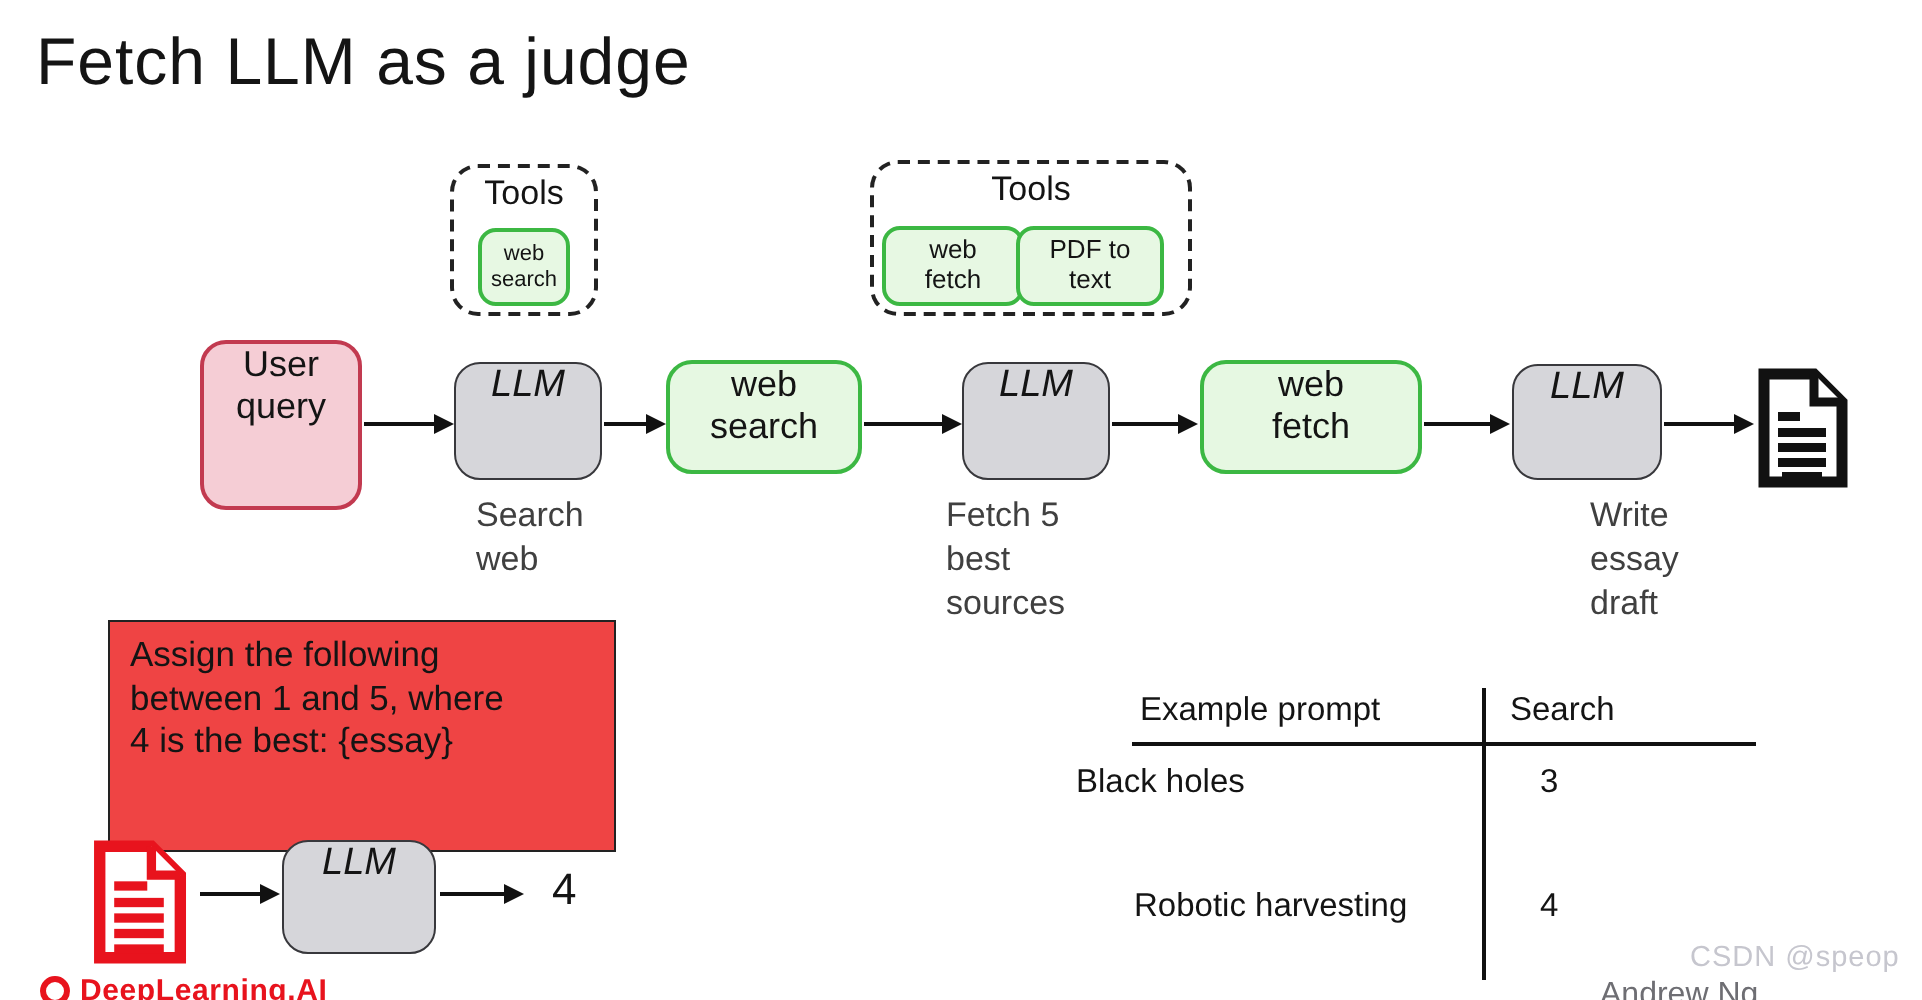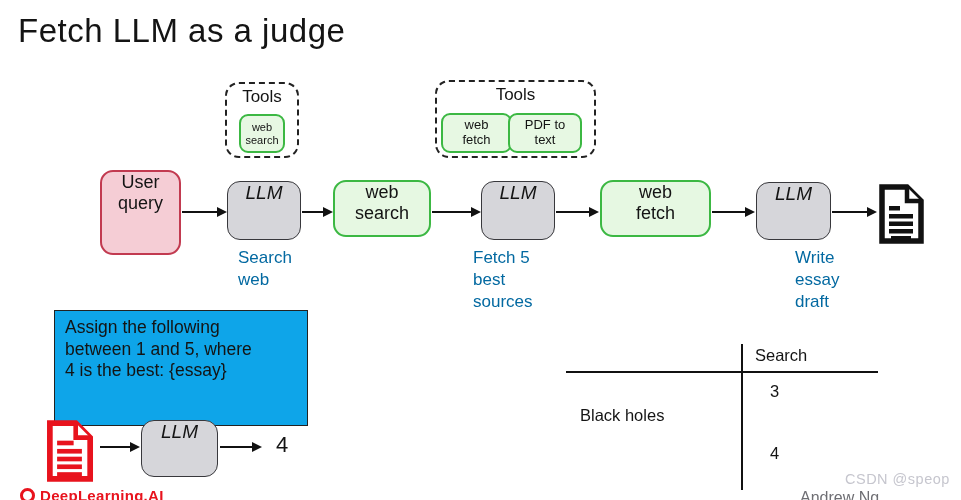--- a/index.html
+++ b/index.html
@@ -22,33 +22,33 @@
 
   
   .node {
     position:absolute; display:flex; justify-content:center;
     text-align:center; border-radius:13px; line-height:1.15; font-size:18px;
   }
   .node-pink  { background:#f5cdd5; border:2px solid #c23a50; }
   .node-gray  { background:#d6d6da; border:1.5px solid #38383c;font-style:italic; }
   .node-green { background:#e6f8e2; border:2px solid #3cb843; }
 
-  .caption { position:absolute; font-size:17px; line-height:1.3; color:#0369a1; }
+  .caption { position:absolute; font-size:17px; line-height:1.3; color:#404040; }
 
   
   .arrow { position:absolute; height:2.4px; background:#111; }
   .arrow::after {
     content:""; position:absolute; right:-9px; top:50%; transform:translateY(-50%);
     border-left:10px solid #111; border-top:5.5px solid transparent; border-bottom:5.5px solid transparent;
   }
 
   
   .prompt-box {
     position:absolute; left:54px; top:310px; width:254px; height:116px;
-    border:1.6px solid #222; background:#0ea5e9; padding:6px 10px;
+    border:1.6px solid #222; background:#ef4444; padding:6px 10px;
     font-size:17.5px; line-height:1.24; color:#141414;
   }
 
   
   .tbl-text { position:absolute; font-size:16.5px; color:#141414; }
   .tbl-hline { position:absolute; left:566px; top:371px; width:312px; height:1.6px; background:#111; }
   .tbl-vline { position:absolute; left:741px; top:344px; width:1.6px; height:146px; background:#111; }
 
   .score-out { position:absolute; left:276px; top:432px; font-size:22px; color:#141414; }
 
@@ -151,25 +151,27 @@
   <div class="arrow" style="left:100px; top:446px; width:31px;"></div>
 
   <div class="node node-gray" style="left:141px; top:420px; width:77px; height:57px; font-size:19px;">
     <span>LLM</span>
   </div>
 
   <div class="arrow" style="left:220px; top:446px; width:33px;"></div>
 
   <div class="score-out">4</div>
 
+  <div class="tbl-text" style="left:570px; top:346px;">Example prompt</div>
   <div class="tbl-text" style="left:755px; top:346px;">Search</div>
   <div class="tbl-hline"></div>
   <div class="tbl-vline"></div>
-  <div class="tbl-text" style="left:580px; top:382px;margin-top:24px;">Black holes</div>
+  <div class="tbl-text" style="left:538px; top:382px;">Black holes</div>
   <div class="tbl-text" style="left:770px; top:382px;">3</div>
+  <div class="tbl-text" style="left:567px; top:444px;">Robotic harvesting</div>
   <div class="tbl-text" style="left:770px; top:444px;">4</div>
 
   <div class="watermark">CSDN @speop</div>
 
   <div class="footer-logo">
     <span class="dot"></span>
     <span class="logo-text">DeepLearning.AI</span>
   </div>
 
   <div class="footer-credit">Andrew Ng</div>

